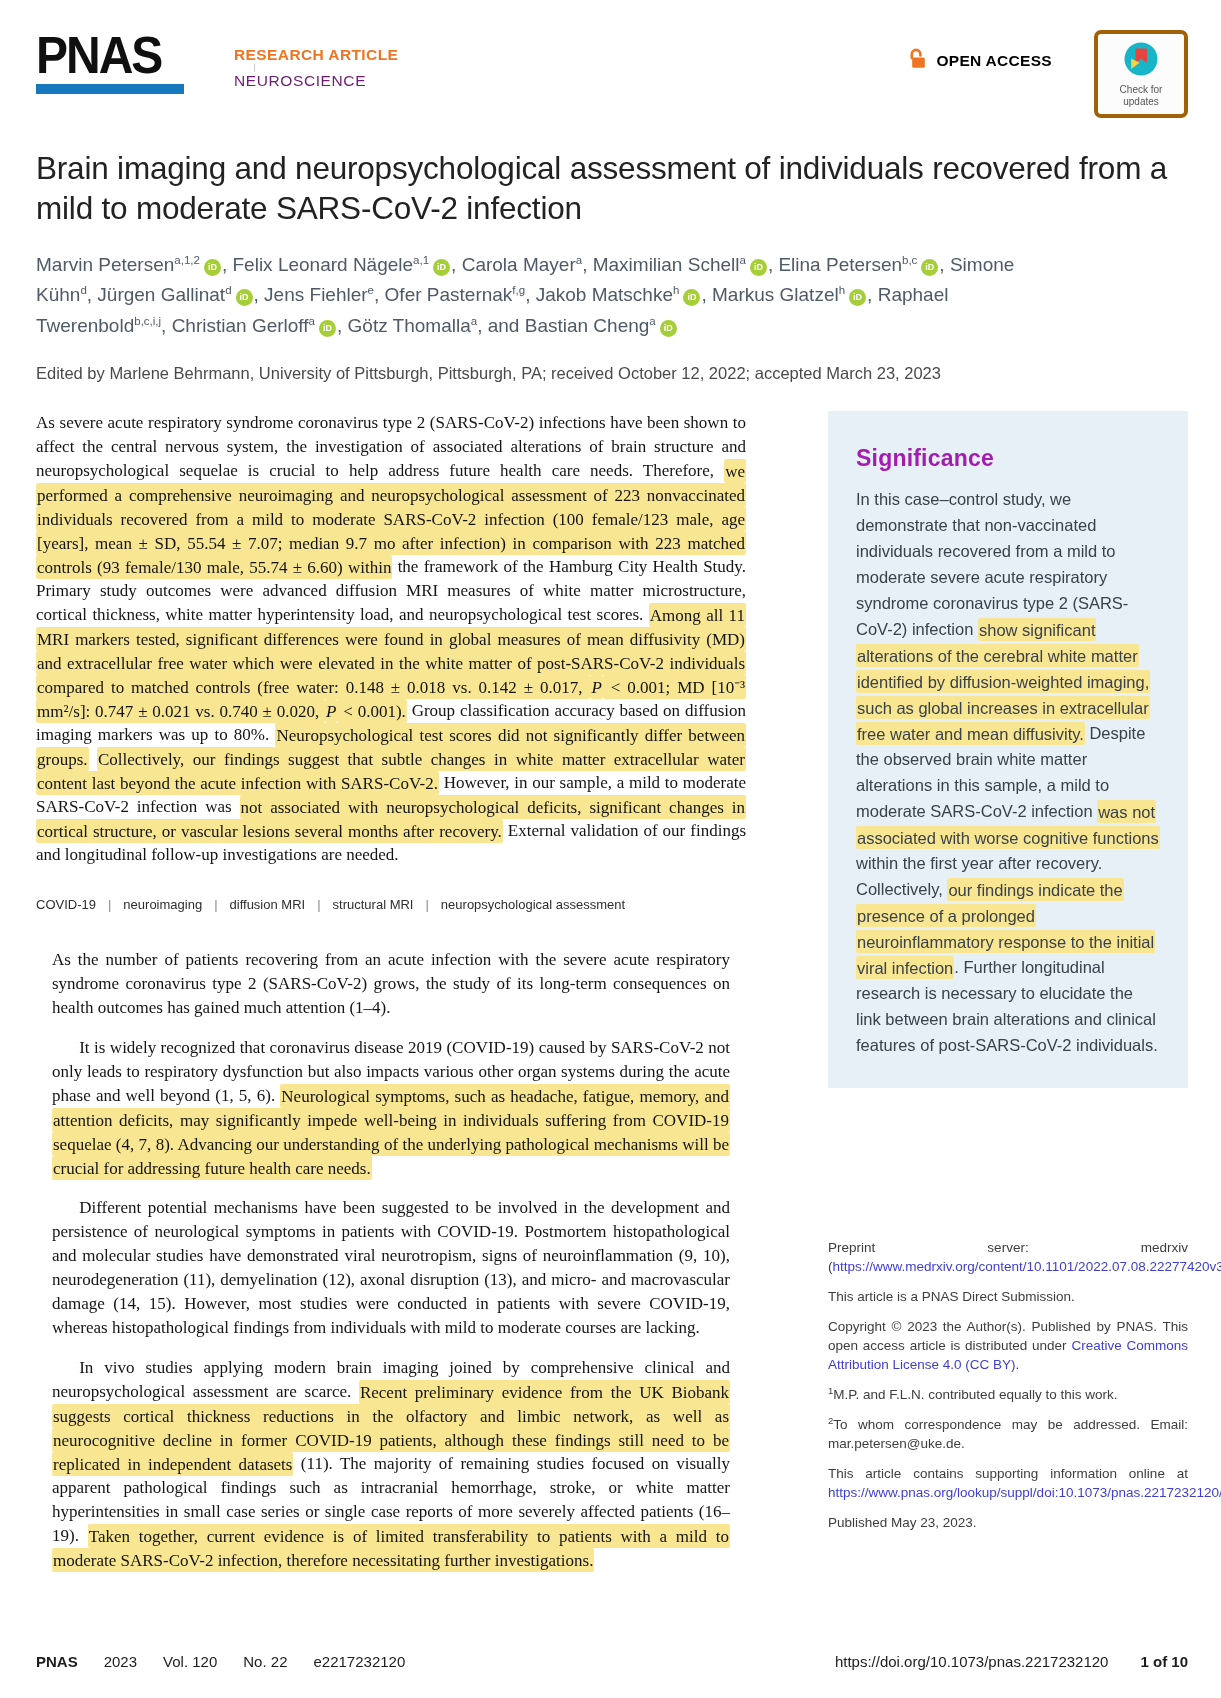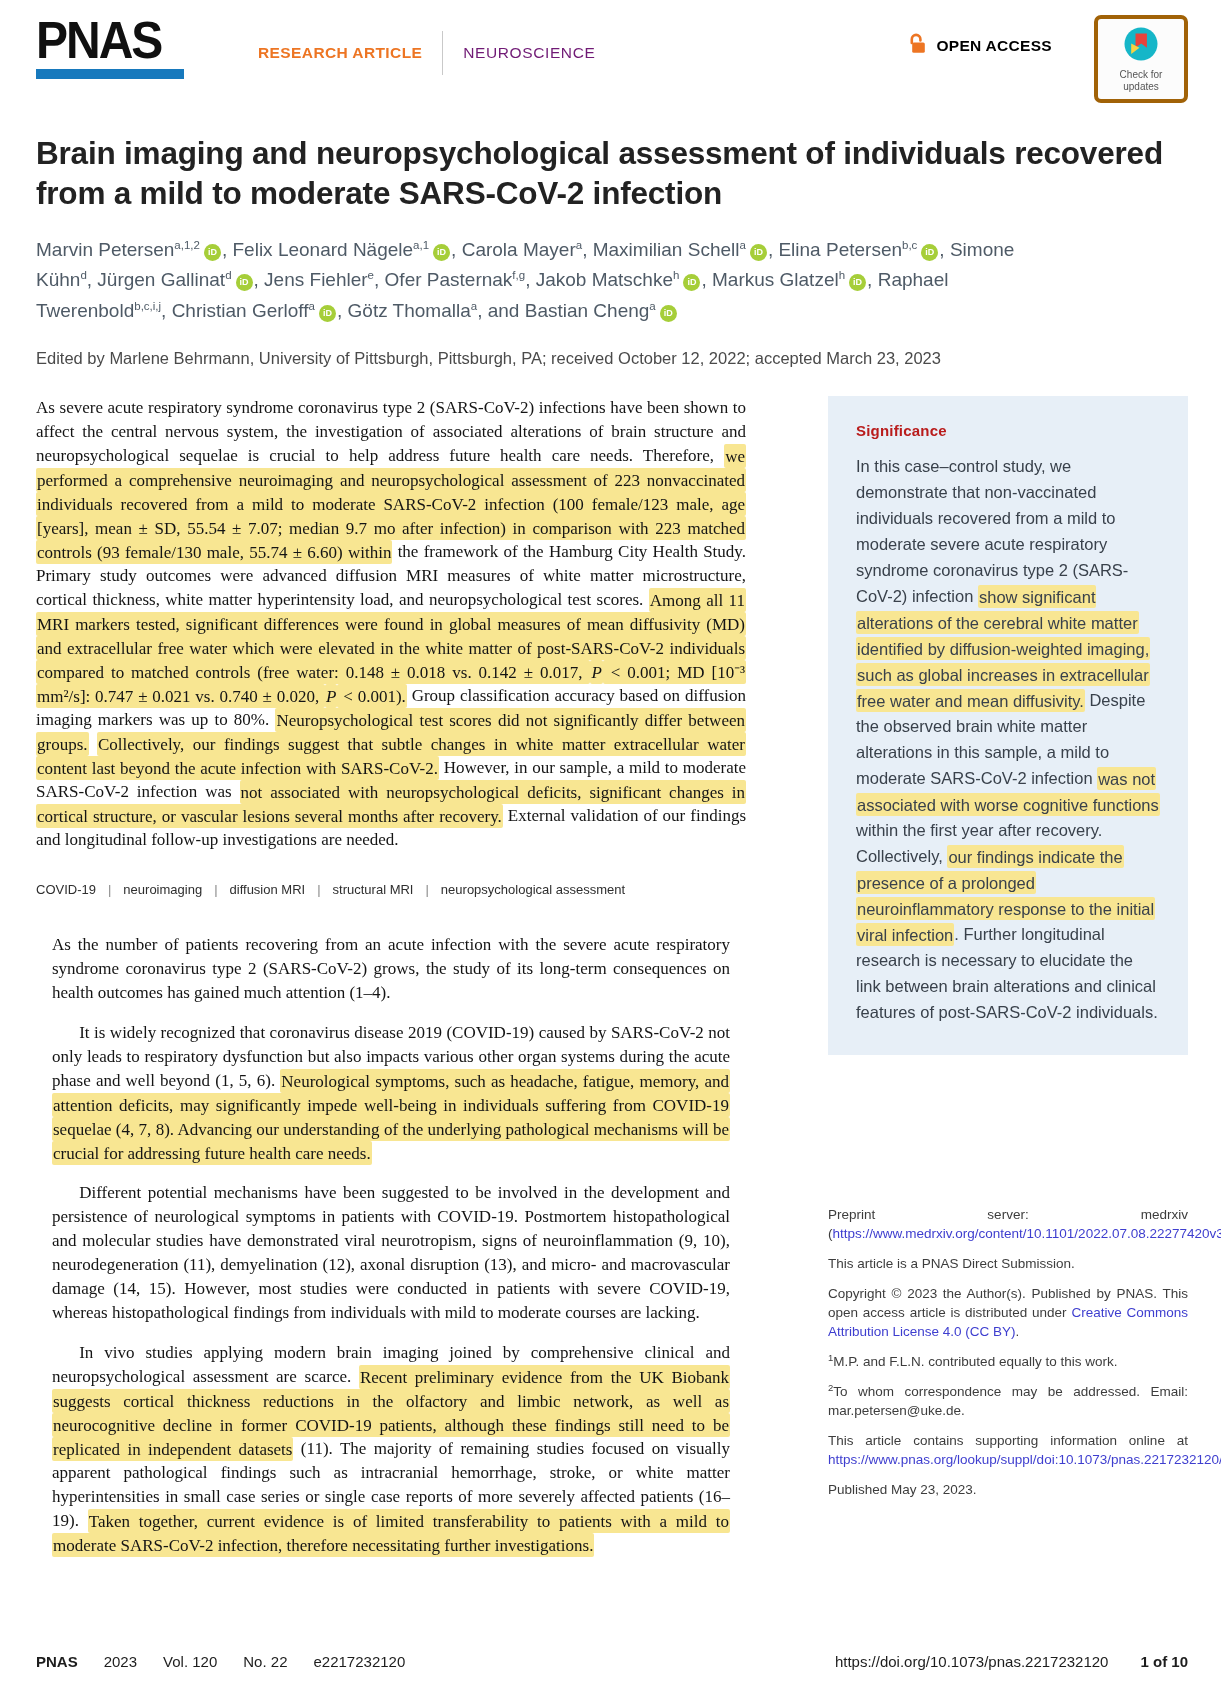--- a/index.html
+++ b/index.html
@@ -1,34 +1,34 @@
 <!DOCTYPE html>
 <html lang="en"><head>
 <meta charset="utf-8">
 <style>
   html,body{margin:0;padding:0;background:#ffffff;}
   .page{width:1221px;height:1698px;box-sizing:border-box;position:relative;margin:0 auto;
-        background:#fff;padding:15px 33px 0 36px;font-family:"Liberation Sans",sans-serif;color:#1a1a1a;overflow:hidden;}
+        background:#fff;padding:30px 33px 0 36px;font-family:"Liberation Sans",sans-serif;color:#1a1a1a;overflow:hidden;}
 
   
   .masthead{display:flex;align-items:flex-start;}
   .logo-block{width:150px;}
   .logo-text{font-size:48px;font-weight:700;letter-spacing:-2px;color:#101010;line-height:1;transform:scaleY(1.08);transform-origin:top left;}
   .logo-bar{height:10px;background:#1779bd;margin-top:6px;width:148px;}
-  .kicker-area{display:flex;align-items:center;margin-left:72px;margin-top:16px;height:44px;}
+  .kicker-area{display:flex;margin-left:48px;margin-top:16px;height:44px;flex-direction:column;}
   .kicker{color:#ed7523;font-weight:700;font-size:15.5px;letter-spacing:.4px;}
   .v-divider{width:1px;background:#c9c9c9;height:44px;margin:0 20px;}
   .section-label{font-size:15.5px;color:#701a75;letter-spacing:.6px;}
   .oa{margin-left:auto;margin-top:18px;display:flex;align-items:center;gap:8px;color:#000000;font-weight:700;font-size:15.5px;letter-spacing:.3px;}
   .crossmark{width:78px;border:4px solid #a16207;border-radius:7px;background:#fcfcfc;text-align:center;
              padding:7px 4px 6px;margin-left:42px;cursor:pointer;}
   .crossmark-text{font-size:10px;color:#555;line-height:1.2;margin-top:3px;}
 
   
-  .title{margin-top:30px;font-size:31.5px;font-weight:700;color:#222;line-height:1.28;max-width:1140px;letter-spacing:-.2px;}
+  .title{margin-top:30px;font-size:31.5px;font-weight:400;color:#222;line-height:1.28;max-width:1140px;letter-spacing:-.2px;}
   .authors{margin-top:16px;max-width:1020px;font-size:19px;line-height:1.62;color:#4e5a66;}
   .authors sup{font-size:11.5px;line-height:0;}
   .orcid-icon{display:inline-block;width:17px;height:17px;border-radius:50%;background:#a6ce39;color:#fff;
               font-size:9px;font-weight:700;text-align:center;line-height:17px;margin:0 1px 0 4px;vertical-align:1px;}
   .edited{margin-top:22px;font-size:16.5px;color:#4a4a4a;}
 
   
   .columns{display:flex;gap:82px;margin-top:28px;}
   .col-left{width:712px;}
   .col-right{width:360px;flex-shrink:0;}
@@ -39,21 +39,21 @@
 
   .keywords{margin-top:30px;font-size:13px;color:#2e2e2e;}
   .keywords .sep{color:#888;margin:0 12px;}
 
   .body-text{margin-top:36px;}
   .body-text p{font-family:"Liberation Serif",serif;font-size:17px;line-height:24px;text-align:justify;color:#141414;margin:16px;}
   .body-text p + p{text-indent:1.6em;}
 
   
   .sig-box{background:#e7eff7;padding:26px 28px 30px;box-sizing:border-box;}
-  .sig-title{color:#b91c1c;font-size:15px;font-weight:700;margin:0 0 14px;letter-spacing:.2px;}
+  .sig-title{color:#a21caf;font-size:23px;font-weight:700;margin:8px 0 14px;letter-spacing:.2px;}
   .sig-text{font-size:16.5px;line-height:26px;color:#39414b;}
 
   
   .footnotes{margin-top:150px;font-size:13.5px;line-height:19px;color:#3d3d3d;text-align:justify;}
   .footnotes p{margin:0 0 11px;}
   .footnotes sup{font-size:9.5px;line-height:0;}
   .link{color:#3e3ecf;cursor:pointer;}
 
   
   .page-footer{position:absolute;left:36px;right:33px;bottom:28px;display:flex;justify-content:space-between;

